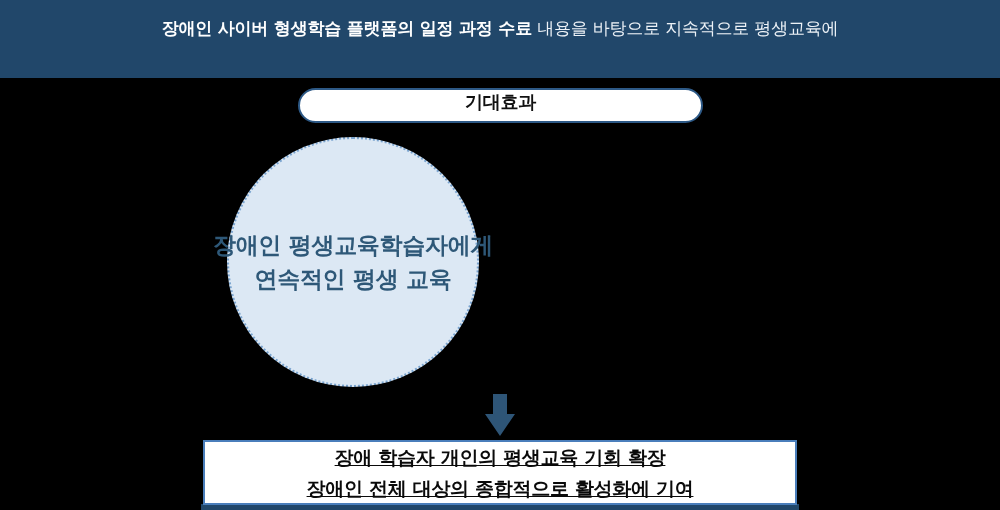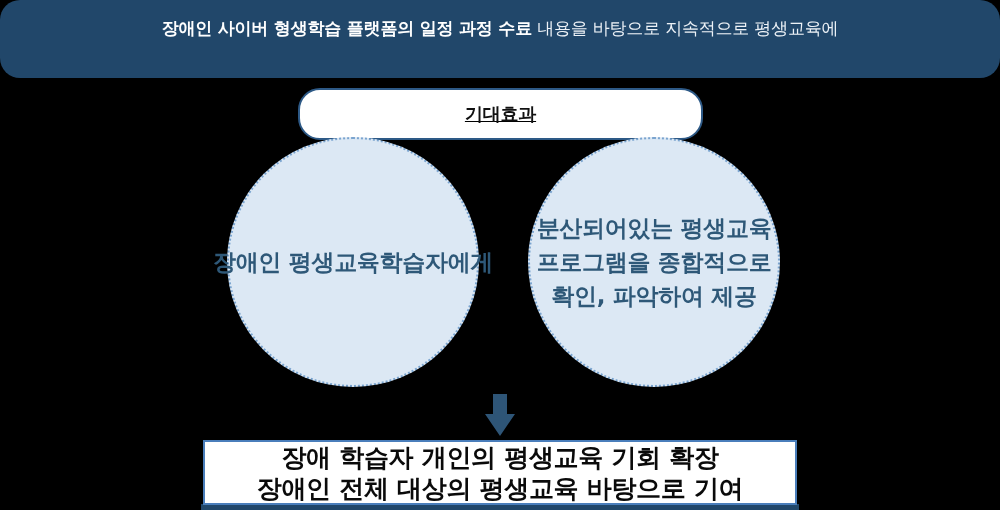--- a/index.html
+++ b/index.html
@@ -15,44 +15,41 @@
   
   .header {
     position: absolute;
     left: 0; top: 0;
     width: 1000px; height: 78px;
     background: #21476A;
     color: #FFFFFF;
     text-align: center;
     box-sizing: border-box;
     padding-top: 13px;
-    border-radius: 20px;
   }
   .header .hline {
     font-size: 17px;
     line-height: 30px;
     letter-spacing: -0.2px;
     white-space: nowrap;
   }
   .header .b { font-weight: 700; color: #FFFFFF; }
   .header .r { font-weight: 400; color: #EDF2F7; }
 
   
   .pill {
     position: absolute;
     left: 298px; top: 88px;
-    width: 405px; height: 52px;
+    width: 405px; height: 35px;
     box-sizing: border-box;
     background: #FFFFFF;
     border: 2px solid #2D5986;
     border-radius: 22px;
     display: flex;
-    align-items: center;
     justify-content: center;
-    text-decoration: underline;
   }
   .pill-label {
     font-size: 18px;
     font-weight: 700;
     color: #111111;
     letter-spacing: -0.2px;
   }
 
   
   .circle {
@@ -97,26 +94,27 @@
     background: #FFFFFF;
     border: 2px solid #4A7EBB;
     display: flex;
     flex-direction: column;
     align-items: center;
     justify-content: center;
     text-align: center;
     z-index: 2;
   }
   .result-box .bline {
-    font-size: 25px;
+    font-size: 19px;
     font-weight: 700;
     line-height: 31px;
     color: #0A0A0A;
     letter-spacing: -0.3px;
     white-space: nowrap;
+    text-decoration: underline;
   }
 
   
   .footer-bar {
     position: absolute;
     left: 201px; top: 504px;
     width: 598px; height: 6px;
     background: #21476A;
     z-index: 1;
   }
@@ -131,34 +129,30 @@
       <span class="b">장애인 사이버 형생학습 플랫폼의 일정 과정 수료</span><span class="r"> 내용을 바탕으로 지속적으로 평생교육에</span>
     </div>
   </div>
 
   <div class="pill">
     <span class="pill-label">기대효과</span>
   </div>
 
   <div class="circle left">
     <div class="cline">장애인 평생교육학습자에게</div>
+    <div class="cline">연속적인 평생 교육</div>
   </div>
 
-  <div class="circle right">
-    <div class="cline">분산되어있는 평생교육</div>
-    <div class="cline">프로그램을 종합적으로</div>
-    <div class="cline">확인, 파악하여 제공</div>
-  </div>
 
   <div class="arrow-wrap">
     <svg width="40" height="46" viewBox="0 0 40 46" aria-hidden="true">
       <polygon class="arrow-shape" points="13,2 27,2 27,22 35,22 20,44 5,22 13,22"></polygon>
     </svg>
   </div>
 
   <div class="footer-bar"></div>
 
   <div class="result-box">
     <div class="bline">장애 학습자 개인의 평생교육 기회 확장</div>
-    <div class="bline">장애인 전체 대상의 평생교육 바탕으로 기여</div>
+    <div class="bline">장애인 전체 대상의 종합적으로 활성화에 기여</div>
   </div>
 
 </div>
 
 </body></html>

